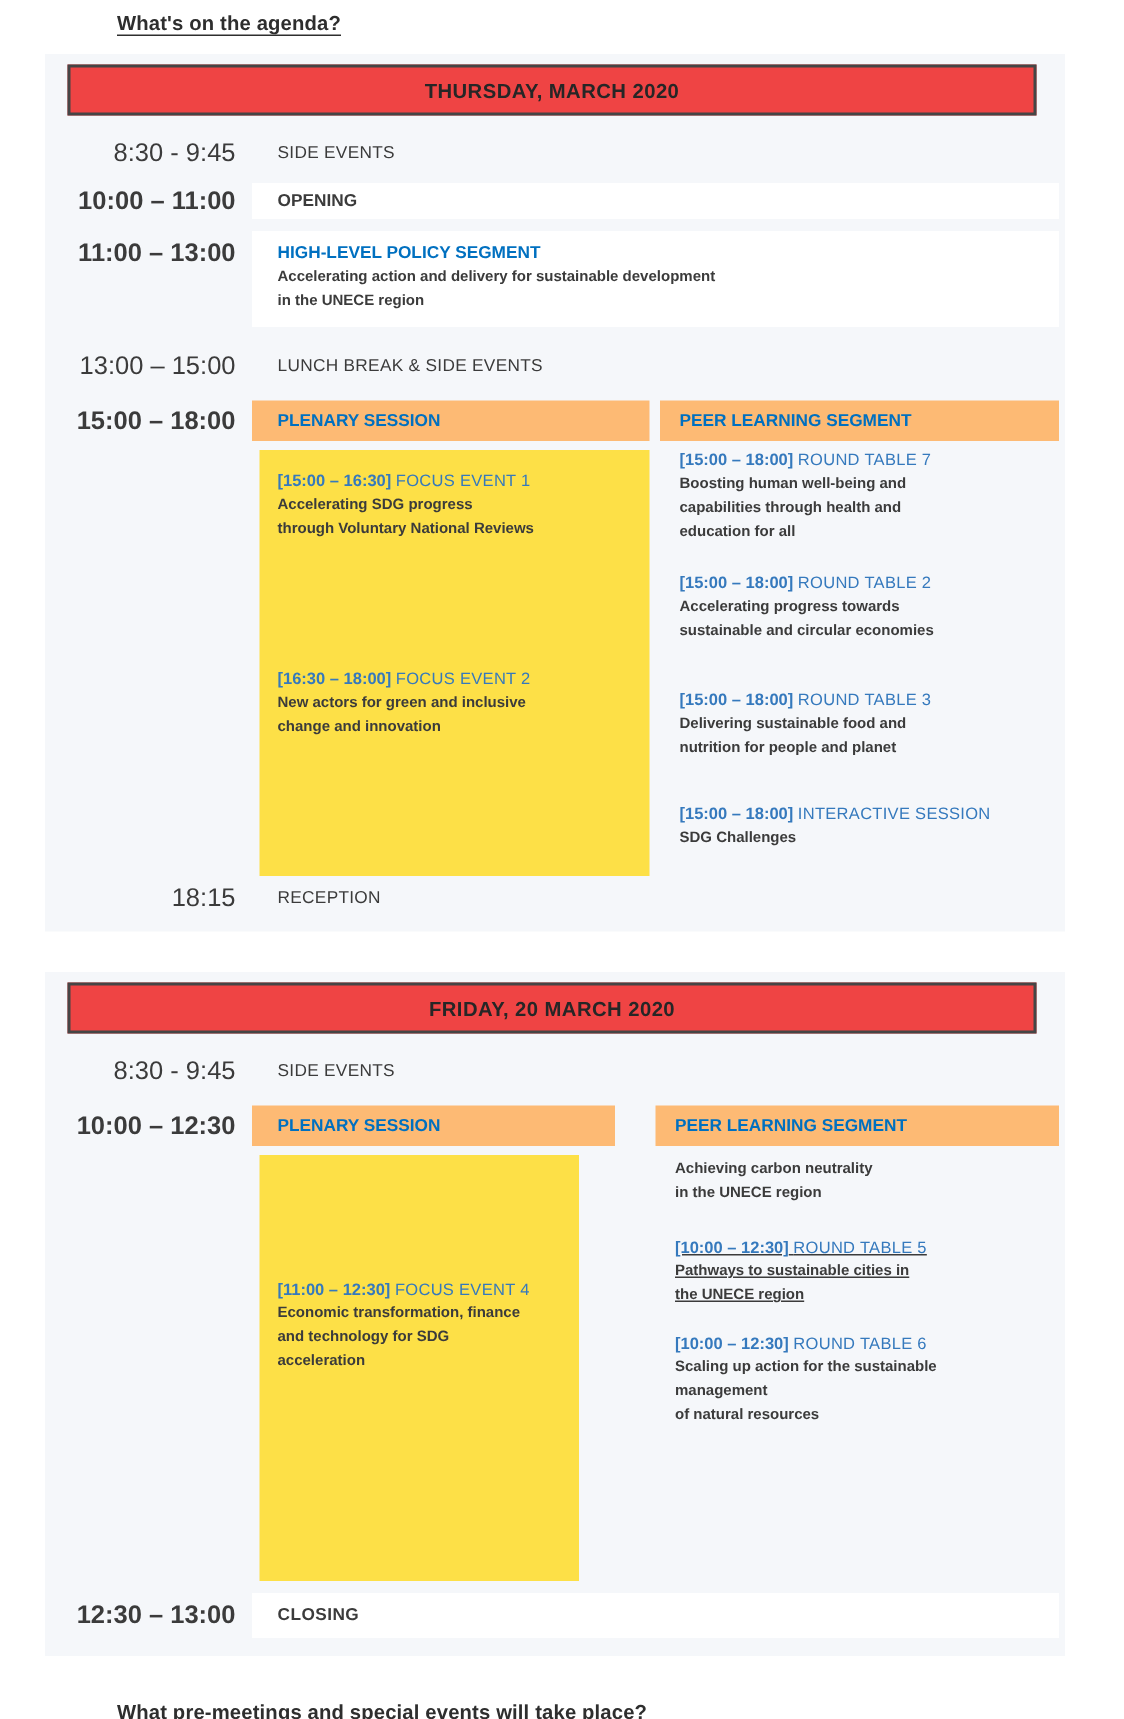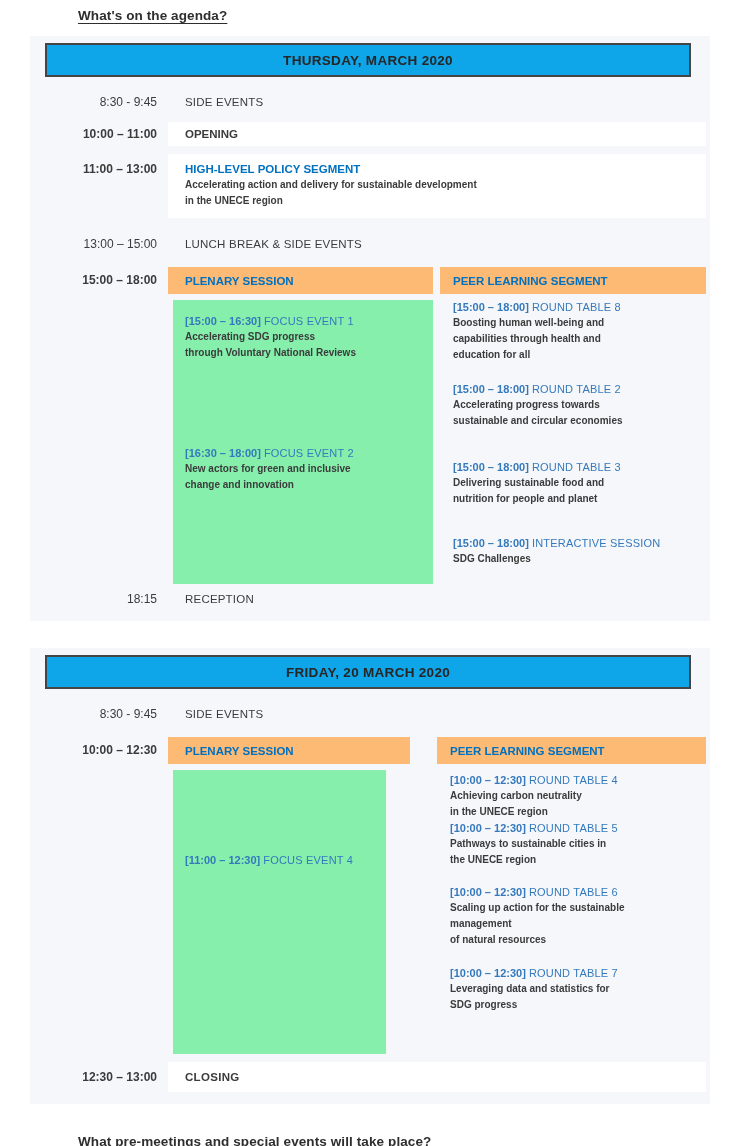--- a/index.html
+++ b/index.html
@@ -22,31 +22,31 @@
     text-decoration:underline;text-underline-offset:3px;
     letter-spacing:.1px;
   }
   .panel{
     width:680px;margin-left:30px;background:var(--panel-bg);
     padding:7px 4px 12px 0;
   }
   .panel-thursday{margin-top:13px;}
   .panel-friday{margin-top:27px;}
   .title-box{
-    margin:0 15px;height:34px;background:#0ea5e9;
+    margin:0 15px;height:34px;background:#ef4444;
     border:2px solid #454545;
     display:flex;align-items:center;justify-content:center;
   }
   .day-title{
     font-size:13.5px;font-weight:700;color:var(--title-text);letter-spacing:.3px;
   }
   .row{display:flex;align-items:flex-start;}
   .time{
     width:127px;flex:0 0 127px;text-align:right;
-    font-size:12px;color:var(--text);line-height:20px;
+    font-size:17px;color:var(--text);line-height:20px;
   }
   .time.bold{font-weight:700;}
   .gap{width:11px;flex:0 0 11px;}
   .cell{flex:1;font-size:11.5px;line-height:20px;padding-left:17px;}
   .band{background:#ffffff;}
   .row-simple{margin-top:15px;}
   .row-simple .cell{letter-spacing:.2px;}
   .row-opening{margin-top:10px;}
   .row-opening .time,.row-opening .cell{line-height:24px;}
   .row-opening .cell{font-weight:700;}
@@ -63,37 +63,37 @@
   .col-right{flex:1;margin-right:0;}
   .panel-thursday .col-left{width:265px;margin-right:7px;}
   .panel-friday  .col-left{width:242px;margin-right:27px;}
   .col-head{
     height:27px;display:flex;align-items:center;
     font-size:11.5px;font-weight:700;color:var(--strong-blue);
     padding-left:17px;background:#fdba74;
   }
   .col-head.right{padding-left:13px;}
   .body-box{
-    margin-top:6px;margin-left:5px;background:#86efac;
+    margin-top:6px;margin-left:5px;background:#fde047;
     padding:13px 0 0 12px;
   }
   .panel-thursday .body-box{width:260px;min-height:284px;}
   .panel-friday  .body-box{width:213px;min-height:284px;padding-top:10px;}
   .right-body{padding:5px 0 0 13px;}
   .panel-friday .right-body{padding-top:8px;}
   .event-head{font-size:11px;line-height:16px;color:var(--soft-blue);}
   .ev-time{font-weight:600;}
   .ev-label{font-weight:400;letter-spacing:.2px;}
   .event{margin-top:0;}
   .mt18{margin-top:18px;}
   .mt30{margin-top:30px;}
   .mt28{margin-top:28px;}
   .mt84{margin-top:84px;}
   .mt72{margin-top:72px;}
-  .mt20{}
+  .mt20{margin-top:20px;text-decoration:underline;}
   .mt16{margin-top:16px;}
   .mt17{margin-top:17px;}
   .row-reception{margin-top:5px;}
   .row-closing{margin-top:8px;}
   .row-closing .time,.row-closing .cell{line-height:30px;}
   .row-closing .cell{font-weight:700;letter-spacing:.3px;}
   .bottom-heading{margin-top:30px;}
 </style>
 </head>
 <body>
@@ -157,21 +157,21 @@
 change and innovation</div>
           </div>
         </div>
       </div>
       <div class="col-right">
         <div class="col-head right">PEER LEARNING SEGMENT</div>
         <div class="right-body">
           <div class="event">
             <div class="event-head">
               <span class="ev-time">[15:00 – 18:00]</span>
-              <span class="ev-label">ROUND TABLE 8</span>
+              <span class="ev-label">ROUND TABLE 7</span>
             </div>
             <div class="desc">Boosting human well-being and
 capabilities through health and
 education for all</div>
           </div>
           <div class="event mt18">
             <div class="event-head">
               <span class="ev-time">[15:00 – 18:00]</span>
               <span class="ev-label">ROUND TABLE 2</span>
             </div>
@@ -221,59 +221,50 @@
     <div class="gap"></div>
     <div class="split-cols">
       <div class="col-left">
         <div class="col-head">PLENARY SESSION</div>
         <div class="body-box">
           <div class="event mt72">
             <div class="event-head">
               <span class="ev-time">[11:00 – 12:30]</span>
               <span class="ev-label">FOCUS EVENT 4</span>
             </div>
+            <div class="desc">Economic transformation, finance
+and technology for SDG
+acceleration</div>
           </div>
         </div>
       </div>
       <div class="col-right">
         <div class="col-head right">PEER LEARNING SEGMENT</div>
         <div class="right-body">
           <div class="event">
-            <div class="event-head">
-              <span class="ev-time">[10:00 – 12:30]</span>
-              <span class="ev-label">ROUND TABLE 4</span>
-            </div>
             <div class="desc">Achieving carbon neutrality
 in the UNECE region</div>
           </div>
           <div class="event mt20">
             <div class="event-head">
               <span class="ev-time">[10:00 – 12:30]</span>
               <span class="ev-label">ROUND TABLE 5</span>
             </div>
             <div class="desc">Pathways to sustainable cities in
 the UNECE region</div>
           </div>
           <div class="event mt16">
             <div class="event-head">
               <span class="ev-time">[10:00 – 12:30]</span>
               <span class="ev-label">ROUND TABLE 6</span>
             </div>
             <div class="desc">Scaling up action for the sustainable
 management
 of natural resources</div>
           </div>
-          <div class="event mt17">
-            <div class="event-head">
-              <span class="ev-time">[10:00 – 12:30]</span>
-              <span class="ev-label">ROUND TABLE 7</span>
-            </div>
-            <div class="desc">Leveraging data and statistics for
-SDG progress</div>
-          </div>
         </div>
       </div>
     </div>
   </div>
 
   <div class="row row-closing">
     <div class="time bold">12:30 – 13:00</div>
     <div class="gap"></div>
     <div class="cell band">CLOSING</div>
   </div>

